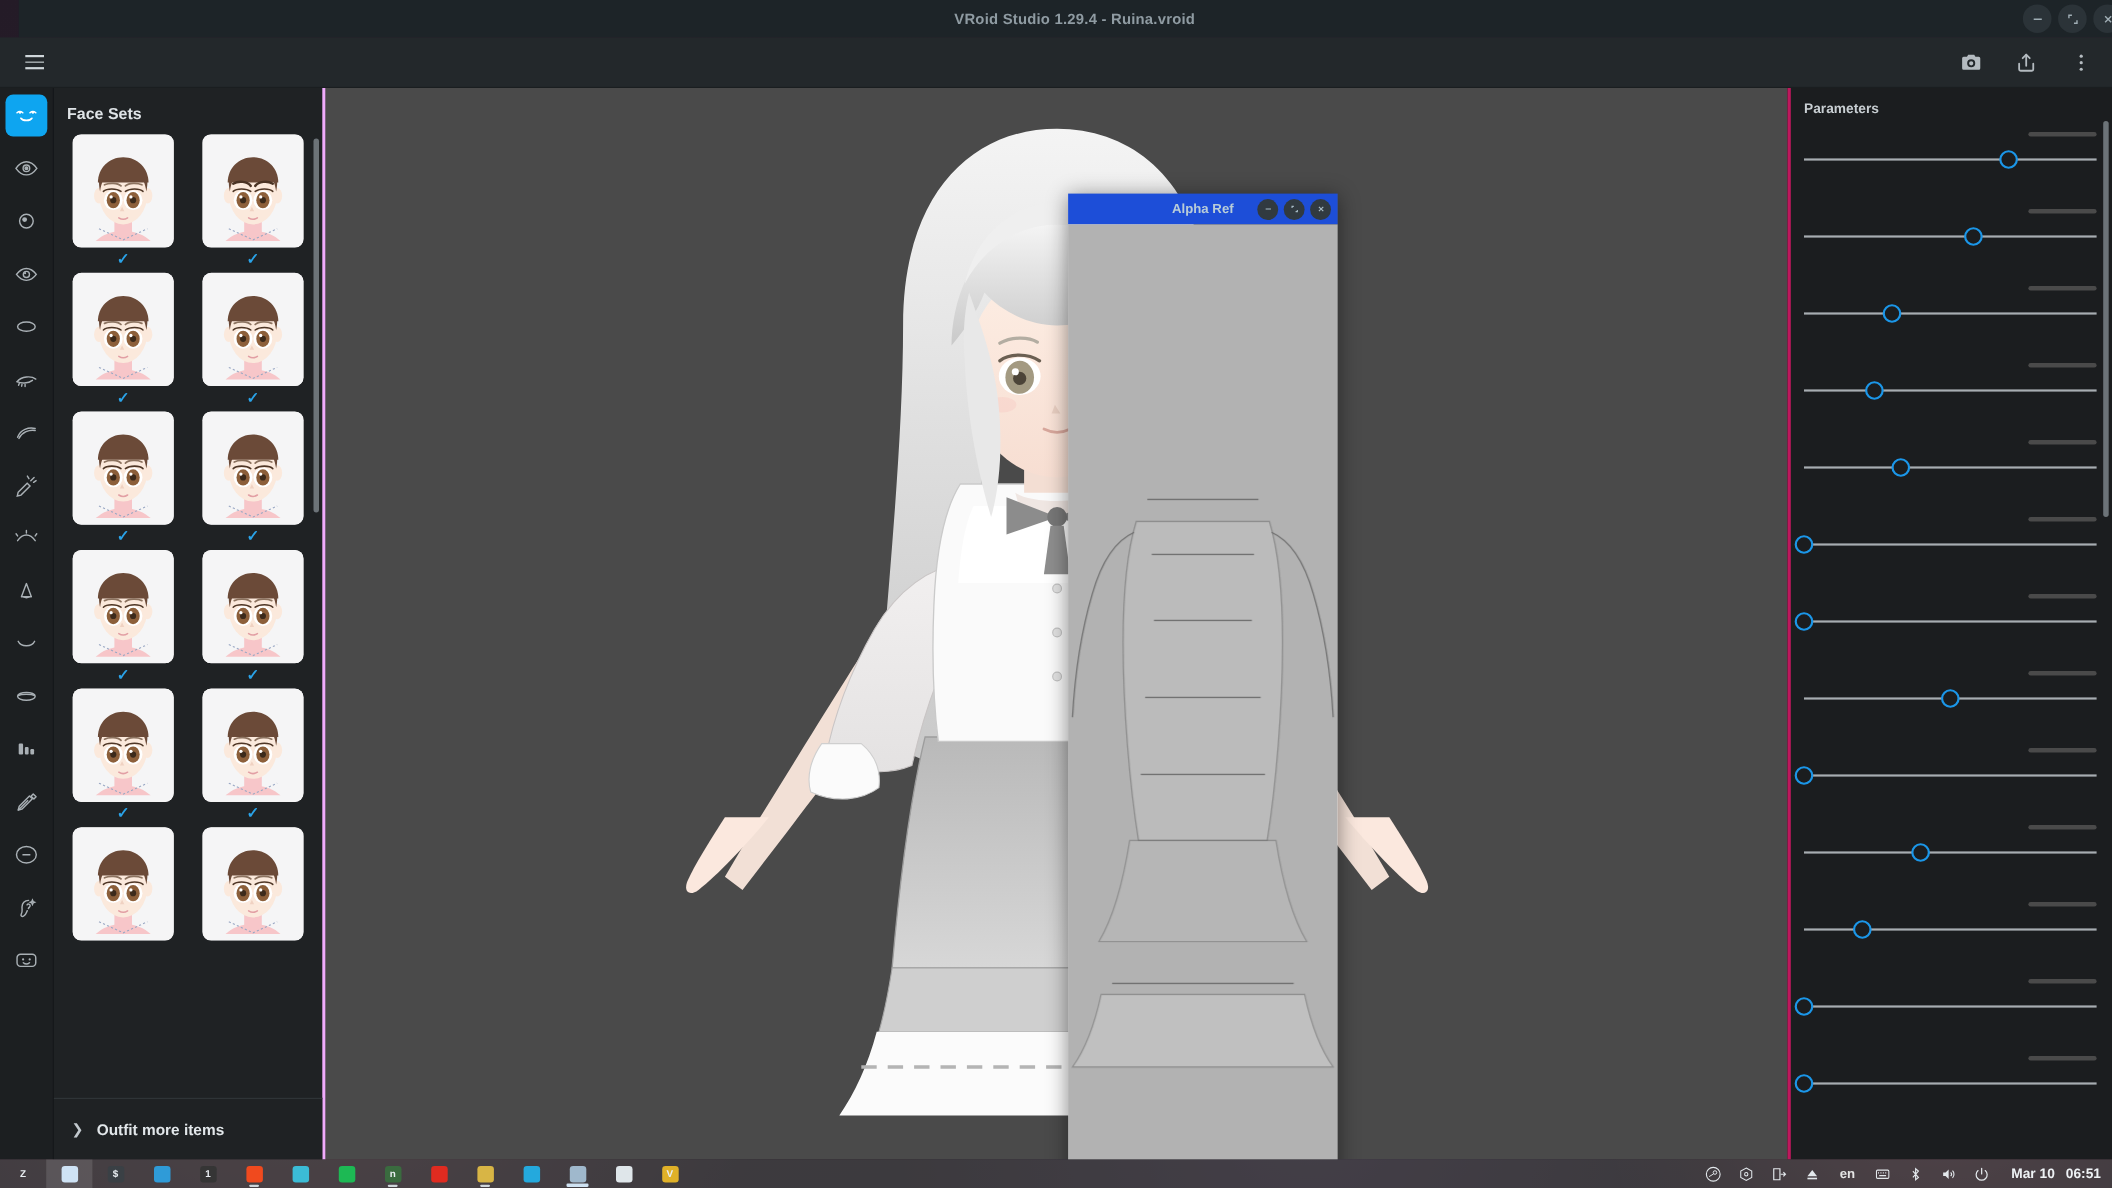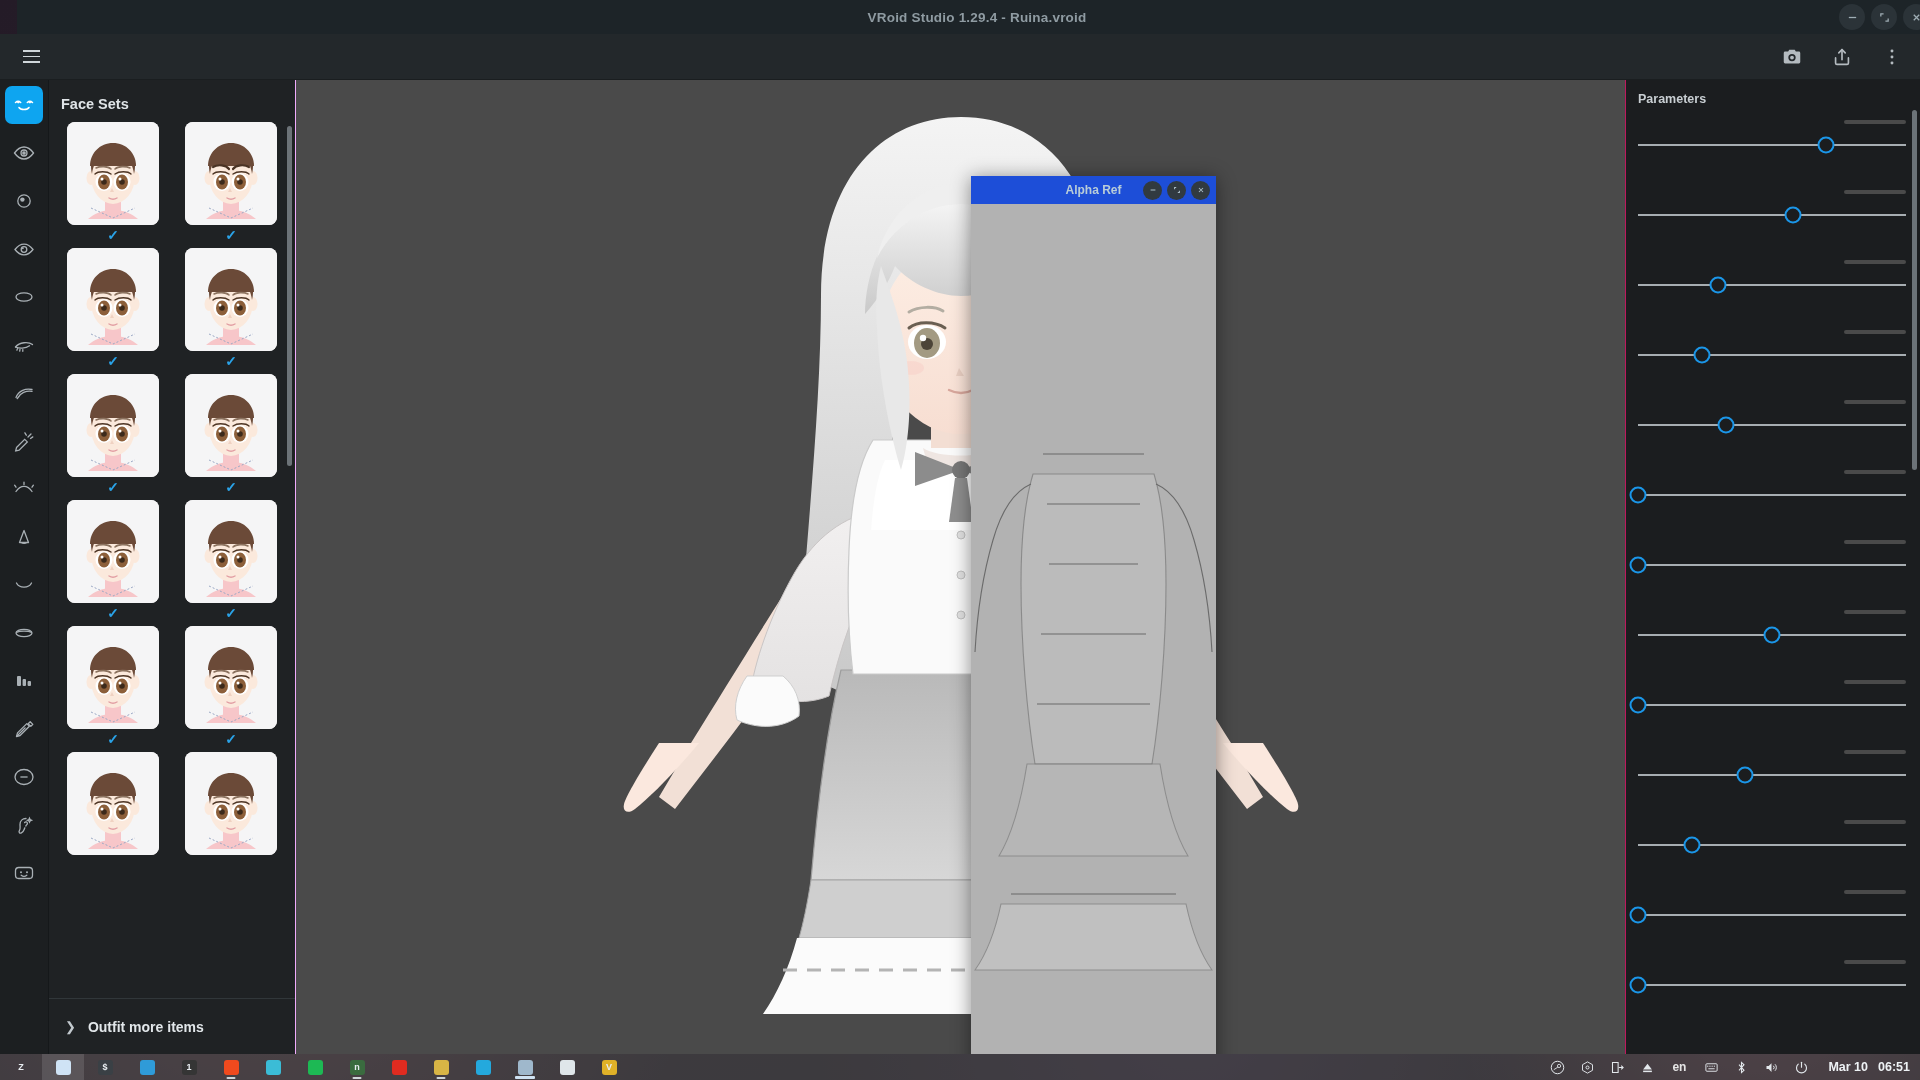--- a/index.html
+++ b/index.html
@@ -78,21 +78,21 @@
     display:flex; align-items:center; justify-content:center;
     color:#a9b0b5;
   }
   .rail-item.active{ background:#0ea5f0; color:#fff; }
   .rail-item svg{ width:24px; height:24px; display:block; }
 
   
   .sets{
     width:247px; flex:0 0 247px; background:#1f2224;
     position:relative; display:flex; flex-direction:column;
-    border-right:1px solid #f0abfc;
+    border-right:3px solid #f0abfc;
   }
   .sets-title{
     padding:16px 0 10px 12px; font-size:14.5px; font-weight:bold; color:#dfe4e7;
   }
   .sets-scroll{
     flex:1; overflow:hidden; position:relative; padding:0 10px;
   }
   .grid{
     display:grid; grid-template-columns:repeat(2,102px);
     gap:0px 16px; justify-content:center;
@@ -148,21 +148,21 @@
   }
   .ar-btn svg{ width:8px; height:8px; display:block; }
   .ar-body{
     height:872px; background:#b2b2b2; position:relative; overflow:hidden;
   }
 
   
   .params{
     width:295px; flex:0 0 295px; background:#1b1d1f;
     position:relative; overflow:hidden;
-    border-left:1px solid #be185d;
+    border-left:3px solid #be185d;
   }
   .params-title{
     padding:12px 0 4px 12px; font-size:12.5px; font-weight:bold; color:#c8ced2;
   }
   .param{
     padding:10px 14px 0 12px; height:70px; position:relative;
   }
   .param-head{ display:flex; align-items:center; justify-content:space-between; }
   .param-label{ font-size:12.5px; font-weight:bold; color:#dde2e6; }
   .param-value{

